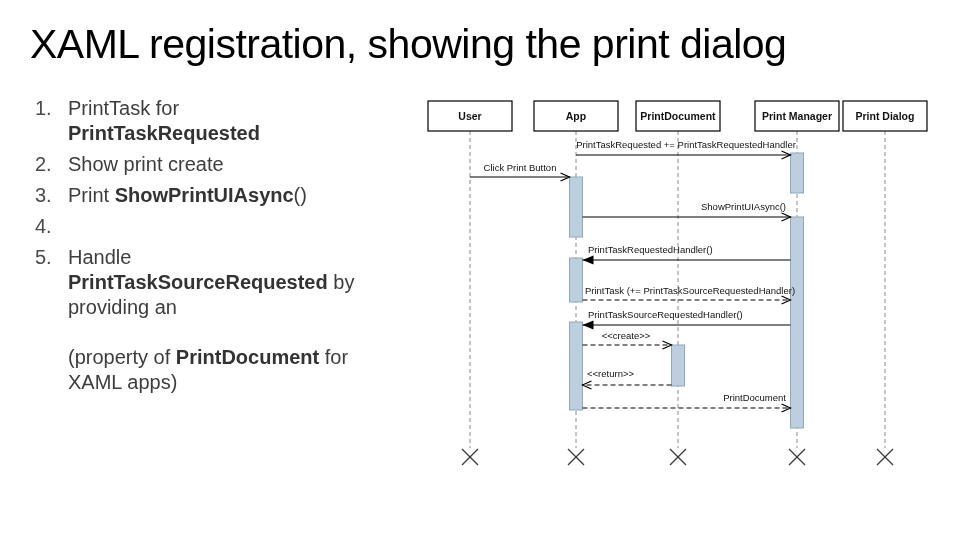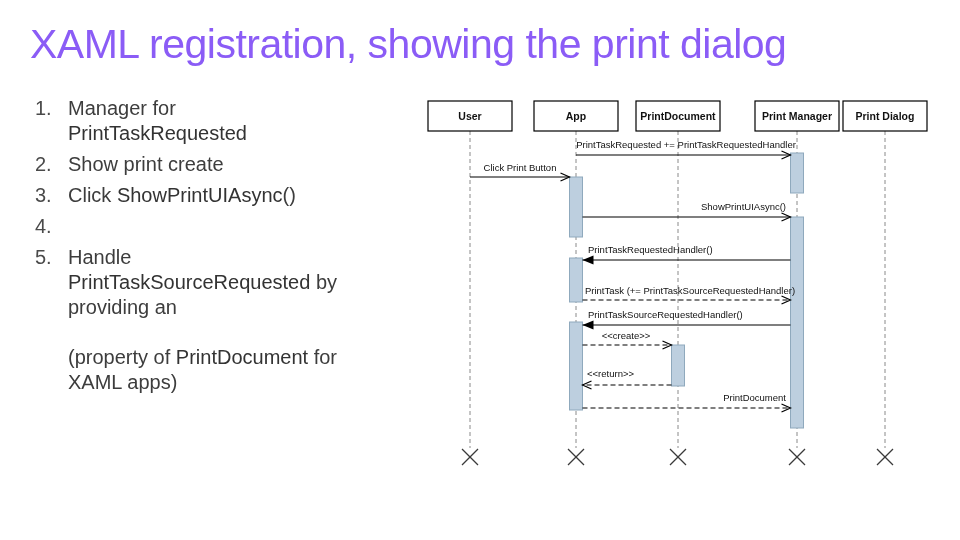--- a/index.html
+++ b/index.html
@@ -1,45 +1,45 @@
 <!DOCTYPE html>
 <html><head>
 <meta charset="utf-8">
 <style>
   html,body{margin:0;padding:0;background:#fff;}
   .slide{position:relative;width:960px;height:540px;background:#ffffff;overflow:hidden;
          font-family:"Liberation Sans",sans-serif;}
   .title{position:absolute;left:30px;top:22px;width:900px;
-         font-size:41px;font-weight:300;letter-spacing:-0.5px;color:#8b5cf6;line-height:1.1;}
+         font-size:41px;font-weight:300;letter-spacing:-0.5px;color:#000000;line-height:1.1;}
   .list{position:absolute;left:35px;top:96px;width:356px;font-size:20px;line-height:25px;color:#3d3d3d;}
   .list-item{display:flex;margin-bottom:6px;}
   .list-num{flex:none;width:33px;color:#4a4a4a;}
   .list-text{white-space:pre-wrap;}
-  .list-text b{font-weight:normal;color:#333333;}
+  .list-text b{font-weight:bold;color:#333333;}
   svg.diagram{position:absolute;left:0;top:0;}
   svg text{font-family:"Liberation Sans",sans-serif;}
 </style>
 </head>
 <body>
 
 <div class="slide">
   <div class="title">XAML registration, showing the print dialog</div>
   <div class="list" id="list">
       <div class="list-item">
         <span class="list-num">1.</span>
-        <span class="list-text"><span>Manager for
+        <span class="list-text"><span>PrintTask for
 </span><b>PrintTaskRequested</b></span>
       </div>
       <div class="list-item">
         <span class="list-num">2.</span>
         <span class="list-text"><span>Show print create</span></span>
       </div>
       <div class="list-item">
         <span class="list-num">3.</span>
-        <span class="list-text"><span>Click </span><b>ShowPrintUIAsync</b><span>()</span></span>
+        <span class="list-text"><span>Print </span><b>ShowPrintUIAsync</b><span>()</span></span>
       </div>
       <div class="list-item">
         <span class="list-num">4.</span>
       </div>
       <div class="list-item">
         <span class="list-num">5.</span>
         <span class="list-text"><span>Handle
 </span><b>PrintTaskSourceRequested</b><span> by
 providing an
 </span><span>

